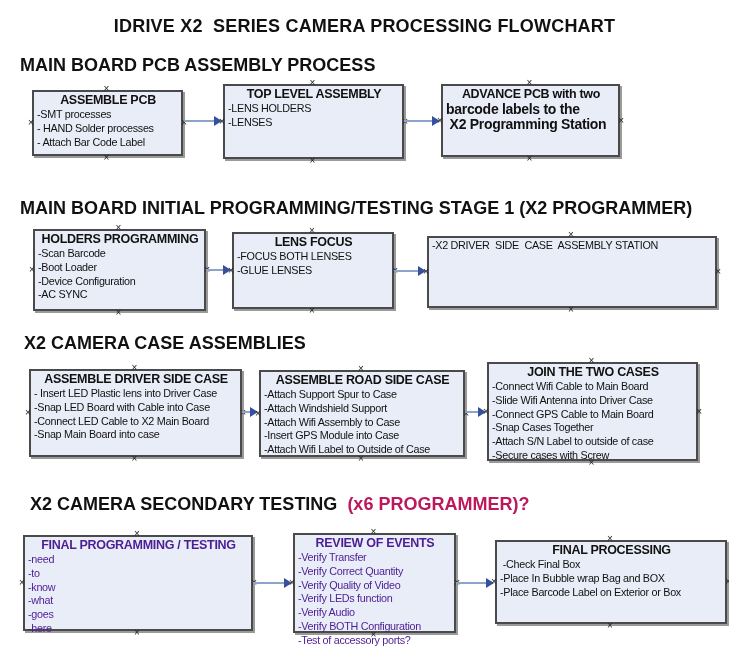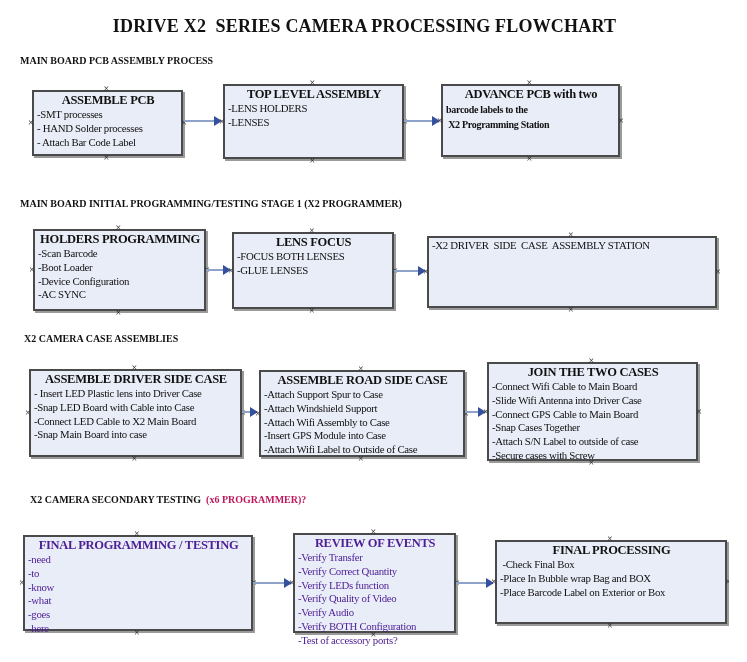--- a/index.html
+++ b/index.html
@@ -1,26 +1,26 @@
 <!DOCTYPE html>
 <html><head>
 <meta charset="utf-8">
 <style>
   html,body{margin:0;padding:0;background:#ffffff;}
   .canvas{position:relative;width:729px;height:662px;background:#ffffff;
-          font-family:Liberation Serif, serif;color:#111;overflow:hidden;}
+          font-family:Liberation Sans, sans-serif;color:#111;overflow:hidden;}
   .title{position:absolute;top:16px;left:0;width:100%;text-align:center;
          font-weight:bold;font-size:18px;white-space:pre;letter-spacing:0.2px;}
-  .sec-header{position:absolute;font-weight:bold;font-size:10px;white-space:pre;}
+  .sec-header{position:absolute;font-weight:bold;font-size:18px;white-space:pre;}
   .sec-header .red-part{color:#be185d;}
   .box{position:absolute;background:#e9edf7;border:2px solid #4a4a4a;
        box-shadow:2px 2px 0 #9a9a9a;box-sizing:border-box;padding:1px 2px 1px 3px;}
   .box-title{font-weight:bold;font-size:12.5px;line-height:15px;white-space:pre;letter-spacing:-0.3px;text-align:center;}
   .box-item{font-size:10.8px;line-height:13.8px;white-space:pre;letter-spacing:-0.3px;}
-  .all-bold .box-item{font-weight:bold;font-size:10px;line-height:15px;}
+  .all-bold .box-item{font-weight:bold;font-size:14px;line-height:15px;}
   .red .box-title,.red .box-item{color:#4c1d95;}
   .handle{position:absolute;font-size:10px;line-height:8px;color:#222;font-weight:normal;letter-spacing:0;}
   .h-t{top:-7px;left:calc(50% - 4px);}
   .h-b{bottom:-8px;left:calc(50% - 4px);}
   .h-l{left:-6px;top:calc(50% - 4px);}
   .h-r{right:-6px;top:calc(50% - 4px);}
   .arrow{position:absolute;height:10px;}
   .arrow .line{position:absolute;left:0;right:6px;top:4px;height:2px;background:#8ea3c9;}
   .arrow .head{position:absolute;right:0;top:0;width:0;height:0;
                border-left:8px solid #35519e;border-top:5px solid transparent;border-bottom:5px solid transparent;}
@@ -190,22 +190,22 @@
     </div>
 
   <div class="box red" style="left:293px;top:533px;width:163px;height:100px;">
     <span class="handle h-t">×</span>
     <span class="handle h-b">×</span>
     <span class="handle h-l">×</span>
     <span class="handle h-r">×</span>
     <div class="box-title">REVIEW OF EVENTS</div>
     <div class="box-item">-Verify Transfer</div>
     <div class="box-item">-Verify Correct Quantity</div>
+    <div class="box-item">-Verify Quality of Video</div>
     <div class="box-item">-Verify LEDs function</div>
-    <div class="box-item">-Verify Quality of Video</div>
     <div class="box-item">-Verify Audio</div>
     <div class="box-item">-Verify BOTH Configuration</div>
     <div class="box-item">-Test of accessory ports?</div>
   </div>
 
   <div class="arrow" style="left:456px;top:578px;width:38px;">
       <div class="line"></div>
       <div class="head"></div>
     </div>
 

